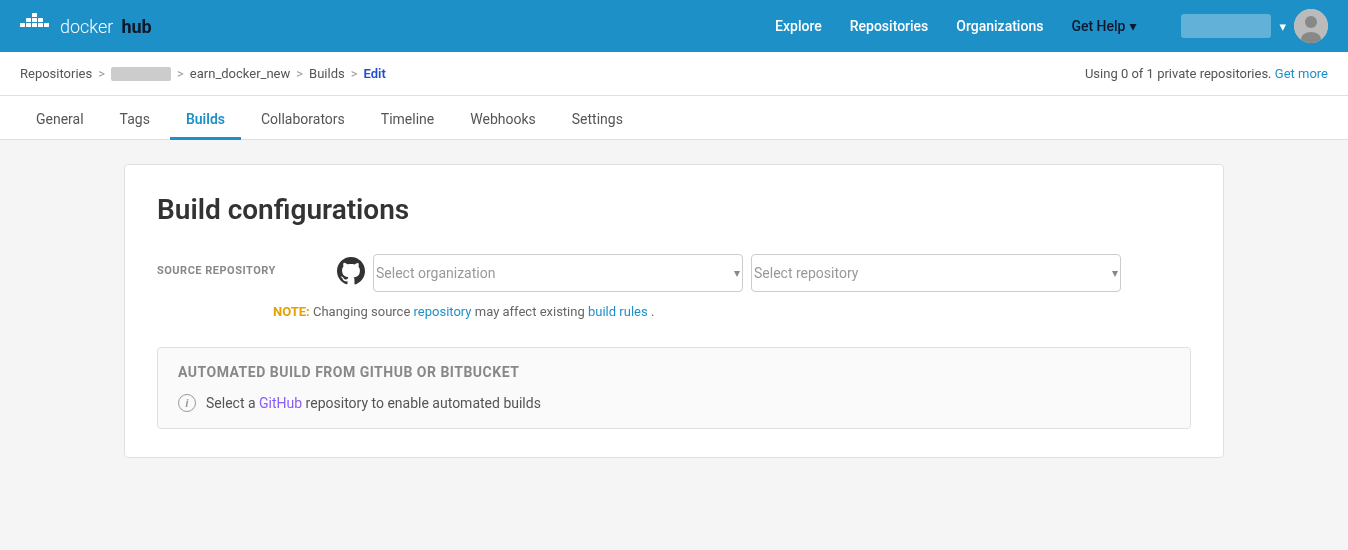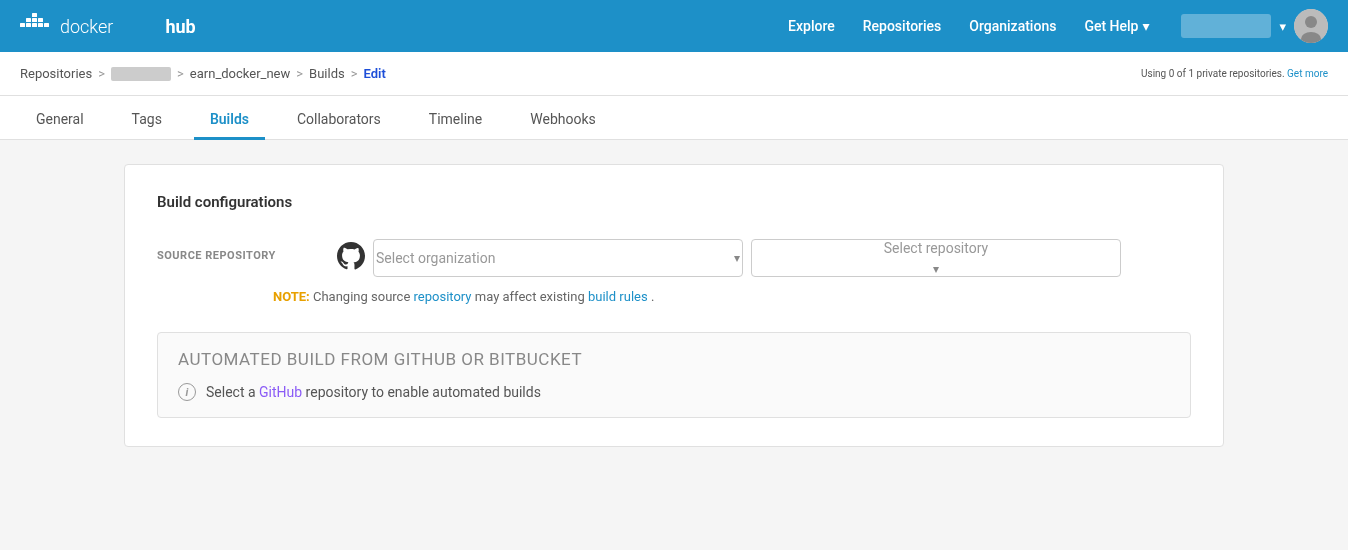--- a/index.html
+++ b/index.html
@@ -5,21 +5,21 @@
     * { box-sizing: border-box; margin: 0; padding: 0; }
     body { font-family: -apple-system, BlinkMacSystemFont, 'Segoe UI', Roboto, sans-serif; background: #f5f5f5; min-height: 550px; }
 
     
     .top-nav {
       background: #1d90c8;
       height: 52px;
       display: flex;
       align-items: center;
       padding: 0 20px;
-      gap: 32px;
+      gap: 45px;
       justify-content: flex-end;
     }
     .nav-logo {
       display: flex;
       align-items: center;
       gap: 8px;
       color: white;
       font-size: 18px;
       font-weight: 300;
     }
@@ -36,21 +36,21 @@
       color: #ffffff;
       text-decoration: none;
       font-size: 14px;
       font-weight: 500;
       cursor: pointer;
     }
     .nav-get-help {
       display: flex;
       align-items: center;
       gap: 4px;
-      color: #ffffff;
+      color: #0f172a;
       font-size: 14px;
       font-weight: 500;
       cursor: pointer;
     }
     .nav-user-section {
       display: flex;
       align-items: center;
       gap: 8px;
     }
     .nav-username {
@@ -94,21 +94,21 @@
       margin: 0 6px;
       font-size: 13px;
     }
     .breadcrumb-active {
       color: #1d4ed8;
       font-weight: 600;
       font-size: 13px;
     }
     .breadcrumb-spacer { flex: 1; }
     .private-repos-info {
-      font-size: 10px;
+      font-size: 13px;
       color: #555;
     }
     .private-repos-info a {
       color: #1d90c8;
       text-decoration: none;
     }
     .breadcrumb-blurred {
       background: #ccc;
       border-radius: 2px;
       color: transparent;
@@ -121,21 +121,21 @@
     }
 
     
     .tab-bar {
       background: white;
       border-bottom: 1px solid #e0e0e0;
       height: 44px;
       display: flex;
       align-items: flex-end;
       padding: 0 20px;
-      gap: 16px;
+      gap: 4px;
     }
     .tab-item {
       padding: 10px 16px;
       font-size: 14px;
       color: #555;
       cursor: pointer;
       border-bottom: 3px solid transparent;
       margin-bottom: -1px;
     }
     .tab-item.active {
@@ -152,21 +152,21 @@
     }
     .card {
       background: white;
       border: 1px solid #e0e0e0;
       border-radius: 4px;
       padding: 28px 32px;
       max-width: 1100px;
       margin: 0 auto;
     }
     .card-title {
-      font-size: 15px;
+      font-size: 28px;
       font-weight: 600;
       color: #333;
       margin-bottom: 28px;
     }
 
     
     .source-repo-row {
       display: flex;
       align-items: flex-start;
       gap: 20px;
@@ -204,21 +204,21 @@
       align-items: center;
       justify-content: space-between;
       cursor: pointer;
       min-width: 370px;
     }
     .select-dropdown .chevron {
       color: #888;
       font-size: 12px;
     }
     .select-org { min-width: 370px; }
-    .select-repo { min-width: 370px; flex-direction: column; }
+    .select-repo { min-width: 370px; }
 
     .note-text {
       font-size: 13px;
       color: #666;
       margin-left: 116px;
       margin-top: 8px;
     }
     .note-text .note-label {
       color: #e8a000;
       font-weight: 700;
@@ -226,22 +226,22 @@
 
     
     .automated-build-box {
       border: 1px solid #e0e0e0;
       border-radius: 4px;
       padding: 16px 20px;
       margin-top: 28px;
       background: #fafafa;
     }
     .automated-build-title {
-      font-size: 17px;
-      font-weight: 400;
+      font-size: 14px;
+      font-weight: 700;
       color: #888;
       letter-spacing: 0.5px;
       text-transform: uppercase;
       margin-bottom: 14px;
     }
     .automated-build-message {
       display: flex;
       align-items: center;
       gap: 10px;
       font-size: 14px;
@@ -294,21 +294,21 @@
         <rect x="6" y="5" width="5" height="4" rx="0.5"></rect>
         <rect x="12" y="10" width="5" height="4" rx="0.5"></rect>
         <rect x="12" y="5" width="5" height="4" rx="0.5"></rect>
         <rect x="12" y="0" width="5" height="4" rx="0.5"></rect>
         <rect x="18" y="10" width="5" height="4" rx="0.5"></rect>
         <rect x="18" y="5" width="5" height="4" rx="0.5"></rect>
         <rect x="24" y="10" width="5" height="4" rx="0.5"></rect>
       </svg>
     </span>
     <span style="font-weight:300;color:white;">docker</span>
-    <span style="font-weight:700;color:#ffffff;margin-left:44px;">hub</span>
+    <span style="font-weight:700;color:#0f172a;">hub</span>
   </div>
   <div class="nav-spacer"></div>
   <div class="nav-links">
     <a class="nav-link">Explore</a>
     <a class="nav-link">Repositories</a>
     <a class="nav-link">Organizations</a>
     <div class="nav-get-help">
       <span>Get Help</span>
       <span>▾</span>
     </div>
@@ -343,20 +343,21 @@
   </div>
 </div>
 
 <div class="tab-bar">
   <div class="tab-item">General</div>
   <div class="tab-item">Tags</div>
   <div class="tab-item active">Builds</div>
   <div class="tab-item">Collaborators</div>
   <div class="tab-item">Timeline</div>
   <div class="tab-item">Webhooks</div>
+  <div class="tab-item">Settings</div>
 </div>
 
 <div class="main-content">
   <div class="card">
     <h2 class="card-title">Build configurations</h2>
 
     <div class="source-repo-row">
       <div class="source-repo-label">SOURCE REPOSITORY</div>
       <div class="source-repo-controls">
         <span class="github-icon">

